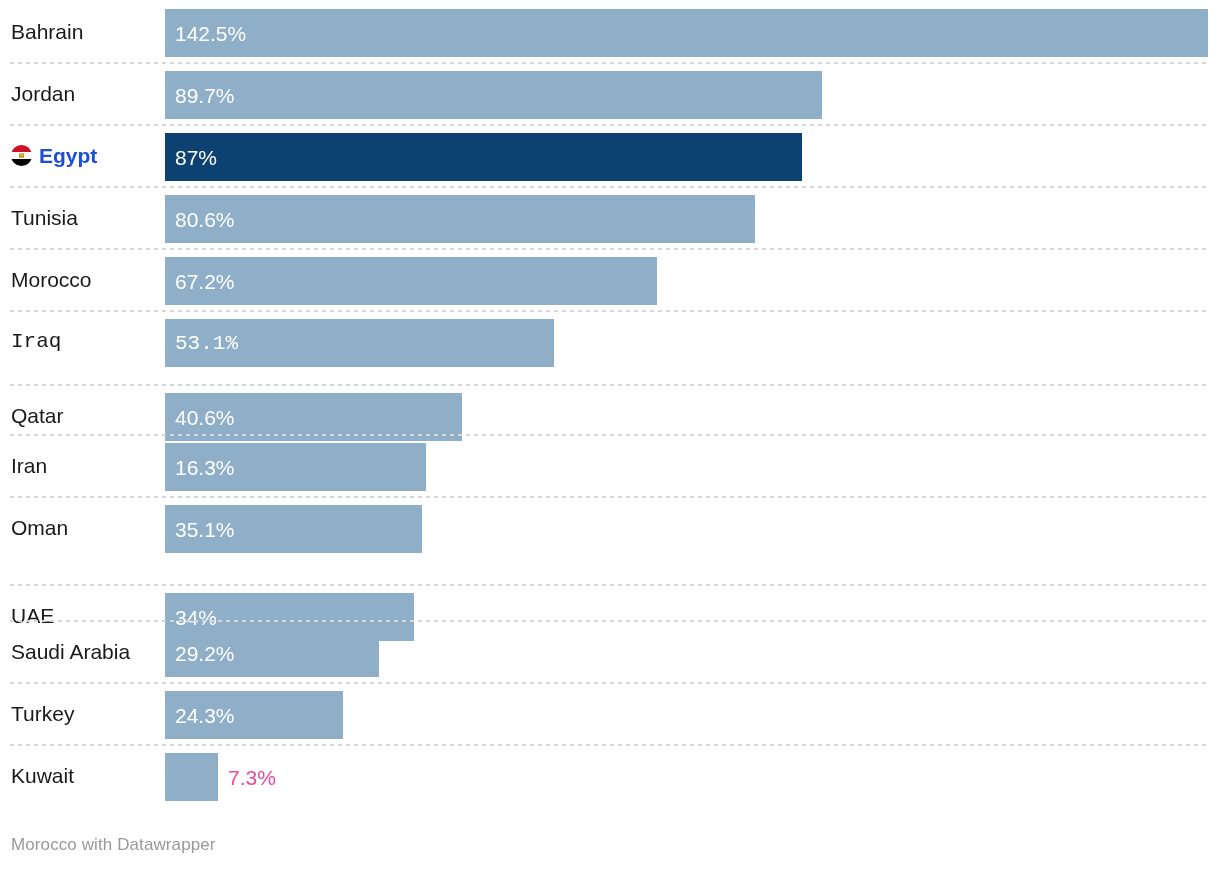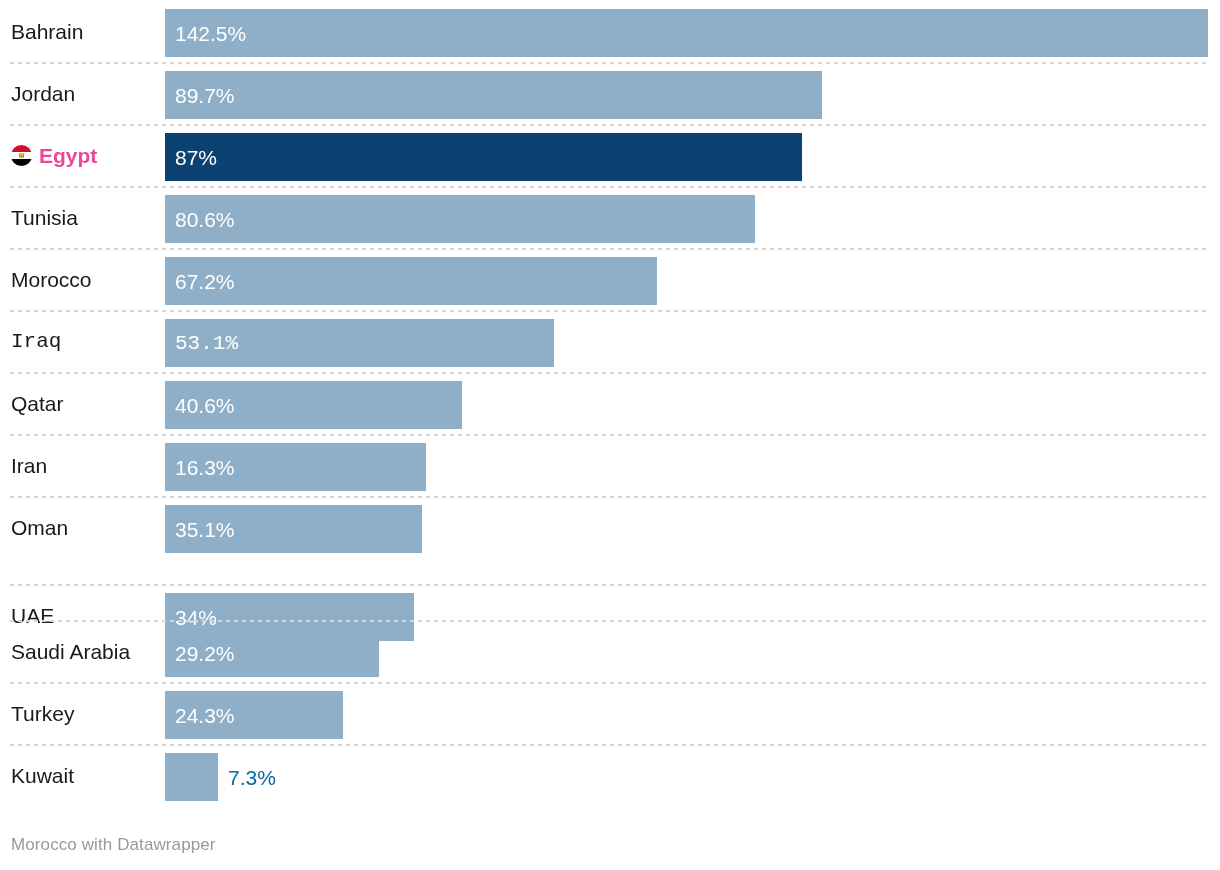--- a/index.html
+++ b/index.html
@@ -59,21 +59,21 @@
     display: flex;
     align-items: center;
     gap: 7px;
     font-size: 21px;
     line-height: 1;
     color: #1a1a1a;
     white-space: nowrap;
   }
   .bar-row.highlight .row-label {
     font-weight: bold;
-    color: #ec4899;
+    color: #1d4ed8;
     text-align: center;
   }
 
   
   .flag-icon {
     width: 21px;
     height: 21px;
     border-radius: 50%;
     overflow: hidden;
     display: block;
@@ -106,21 +106,21 @@
     height: 48px;
     display: flex;
     align-items: center;
     font-size: 21px;
     line-height: 1;
     color: #ffffff;
     white-space: nowrap;
   }
   .bar-value.inside { left: 10px; }
   .bar-value.outside {
-    color: #0369a1;
+    color: #ec4899;
   }
 
   
   #footer {
     position: absolute;
     left: 11px;
     top: 836px;
     font-size: 17px;
     line-height: 1;
     color: #999999;
@@ -194,21 +194,21 @@
       <div class="bar-row" style="top: 310px; font-family: Liberation Mono, monospace;">
         <div class="row-rule"></div>
         <div class="row-label">
           <span>Iraq</span>
         </div>
         <div class="bar-track">
           <div class="bar" style="width: 389px;"></div>
           <div class="bar-value inside">53.1%</div>
         </div>
       </div>
-      <div class="bar-row" style="top: 372px;">
+      <div class="bar-row" style="top: 384px;">
         <div class="row-rule"></div>
         <div class="row-label">
           <span>Qatar</span>
         </div>
         <div class="bar-track">
           <div class="bar" style="width: 297px;"></div>
           <div class="bar-value inside">40.6%</div>
         </div>
       </div>
       <div class="bar-row" style="top: 434px;">

